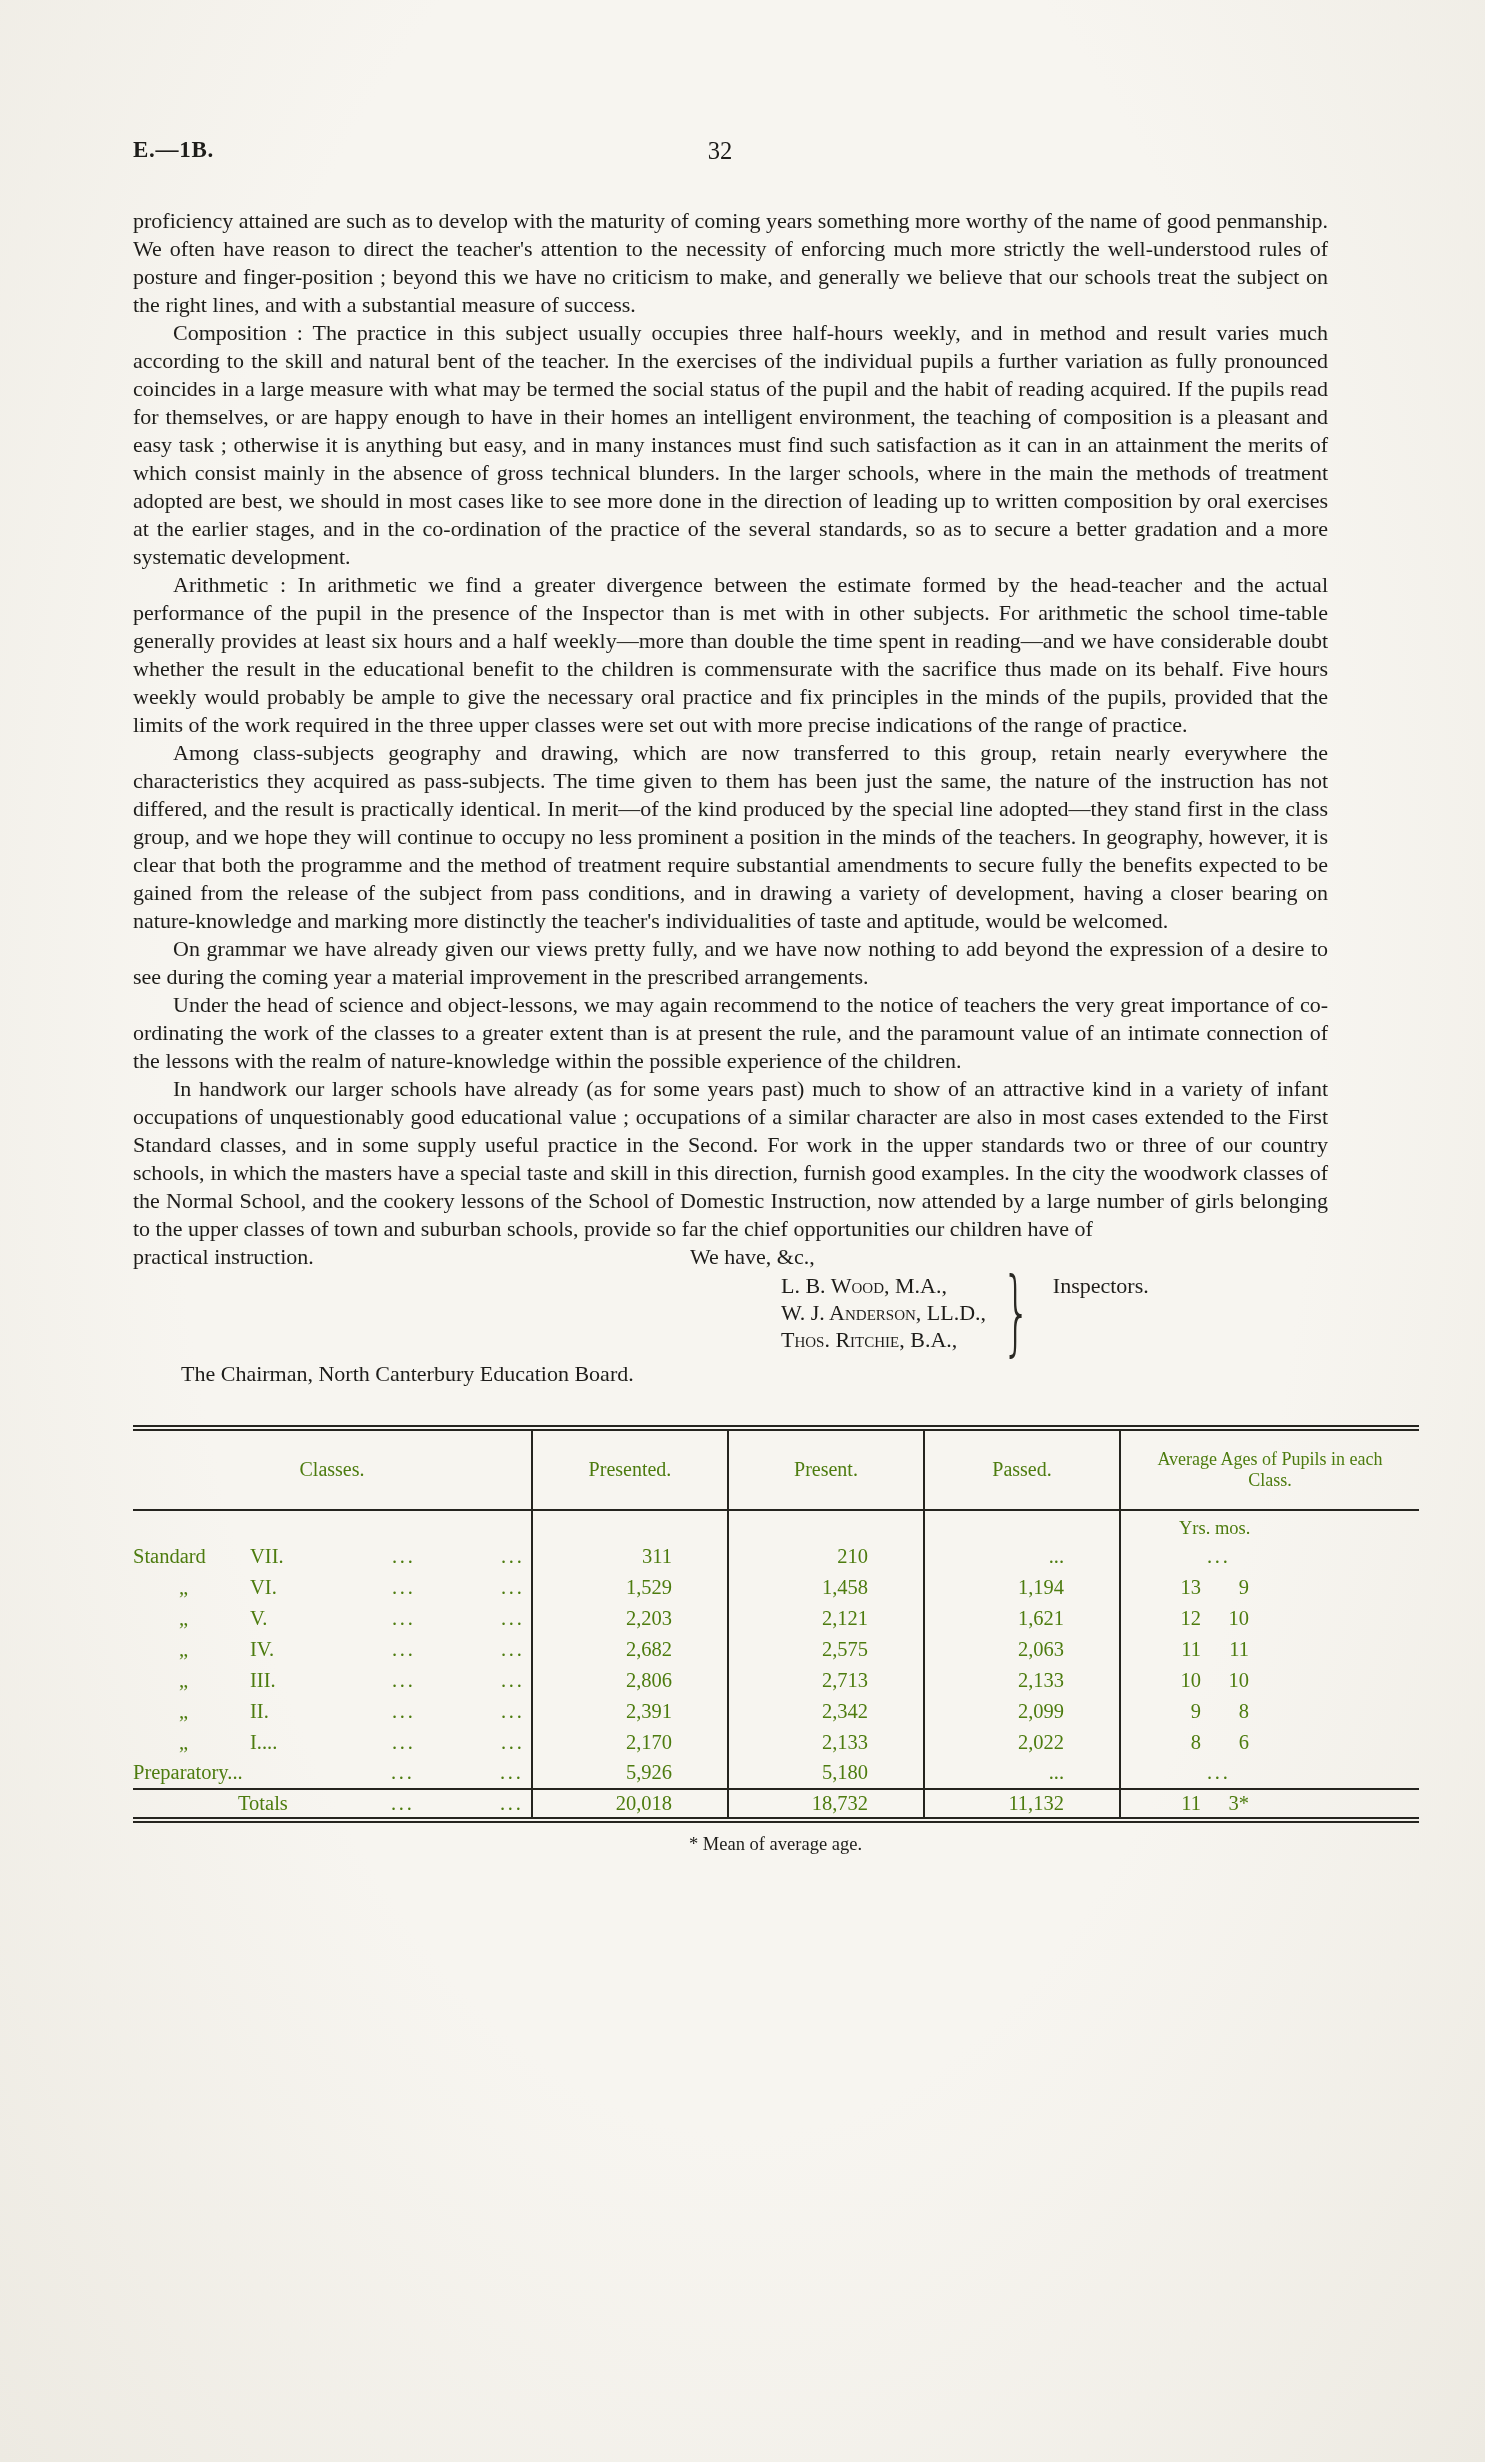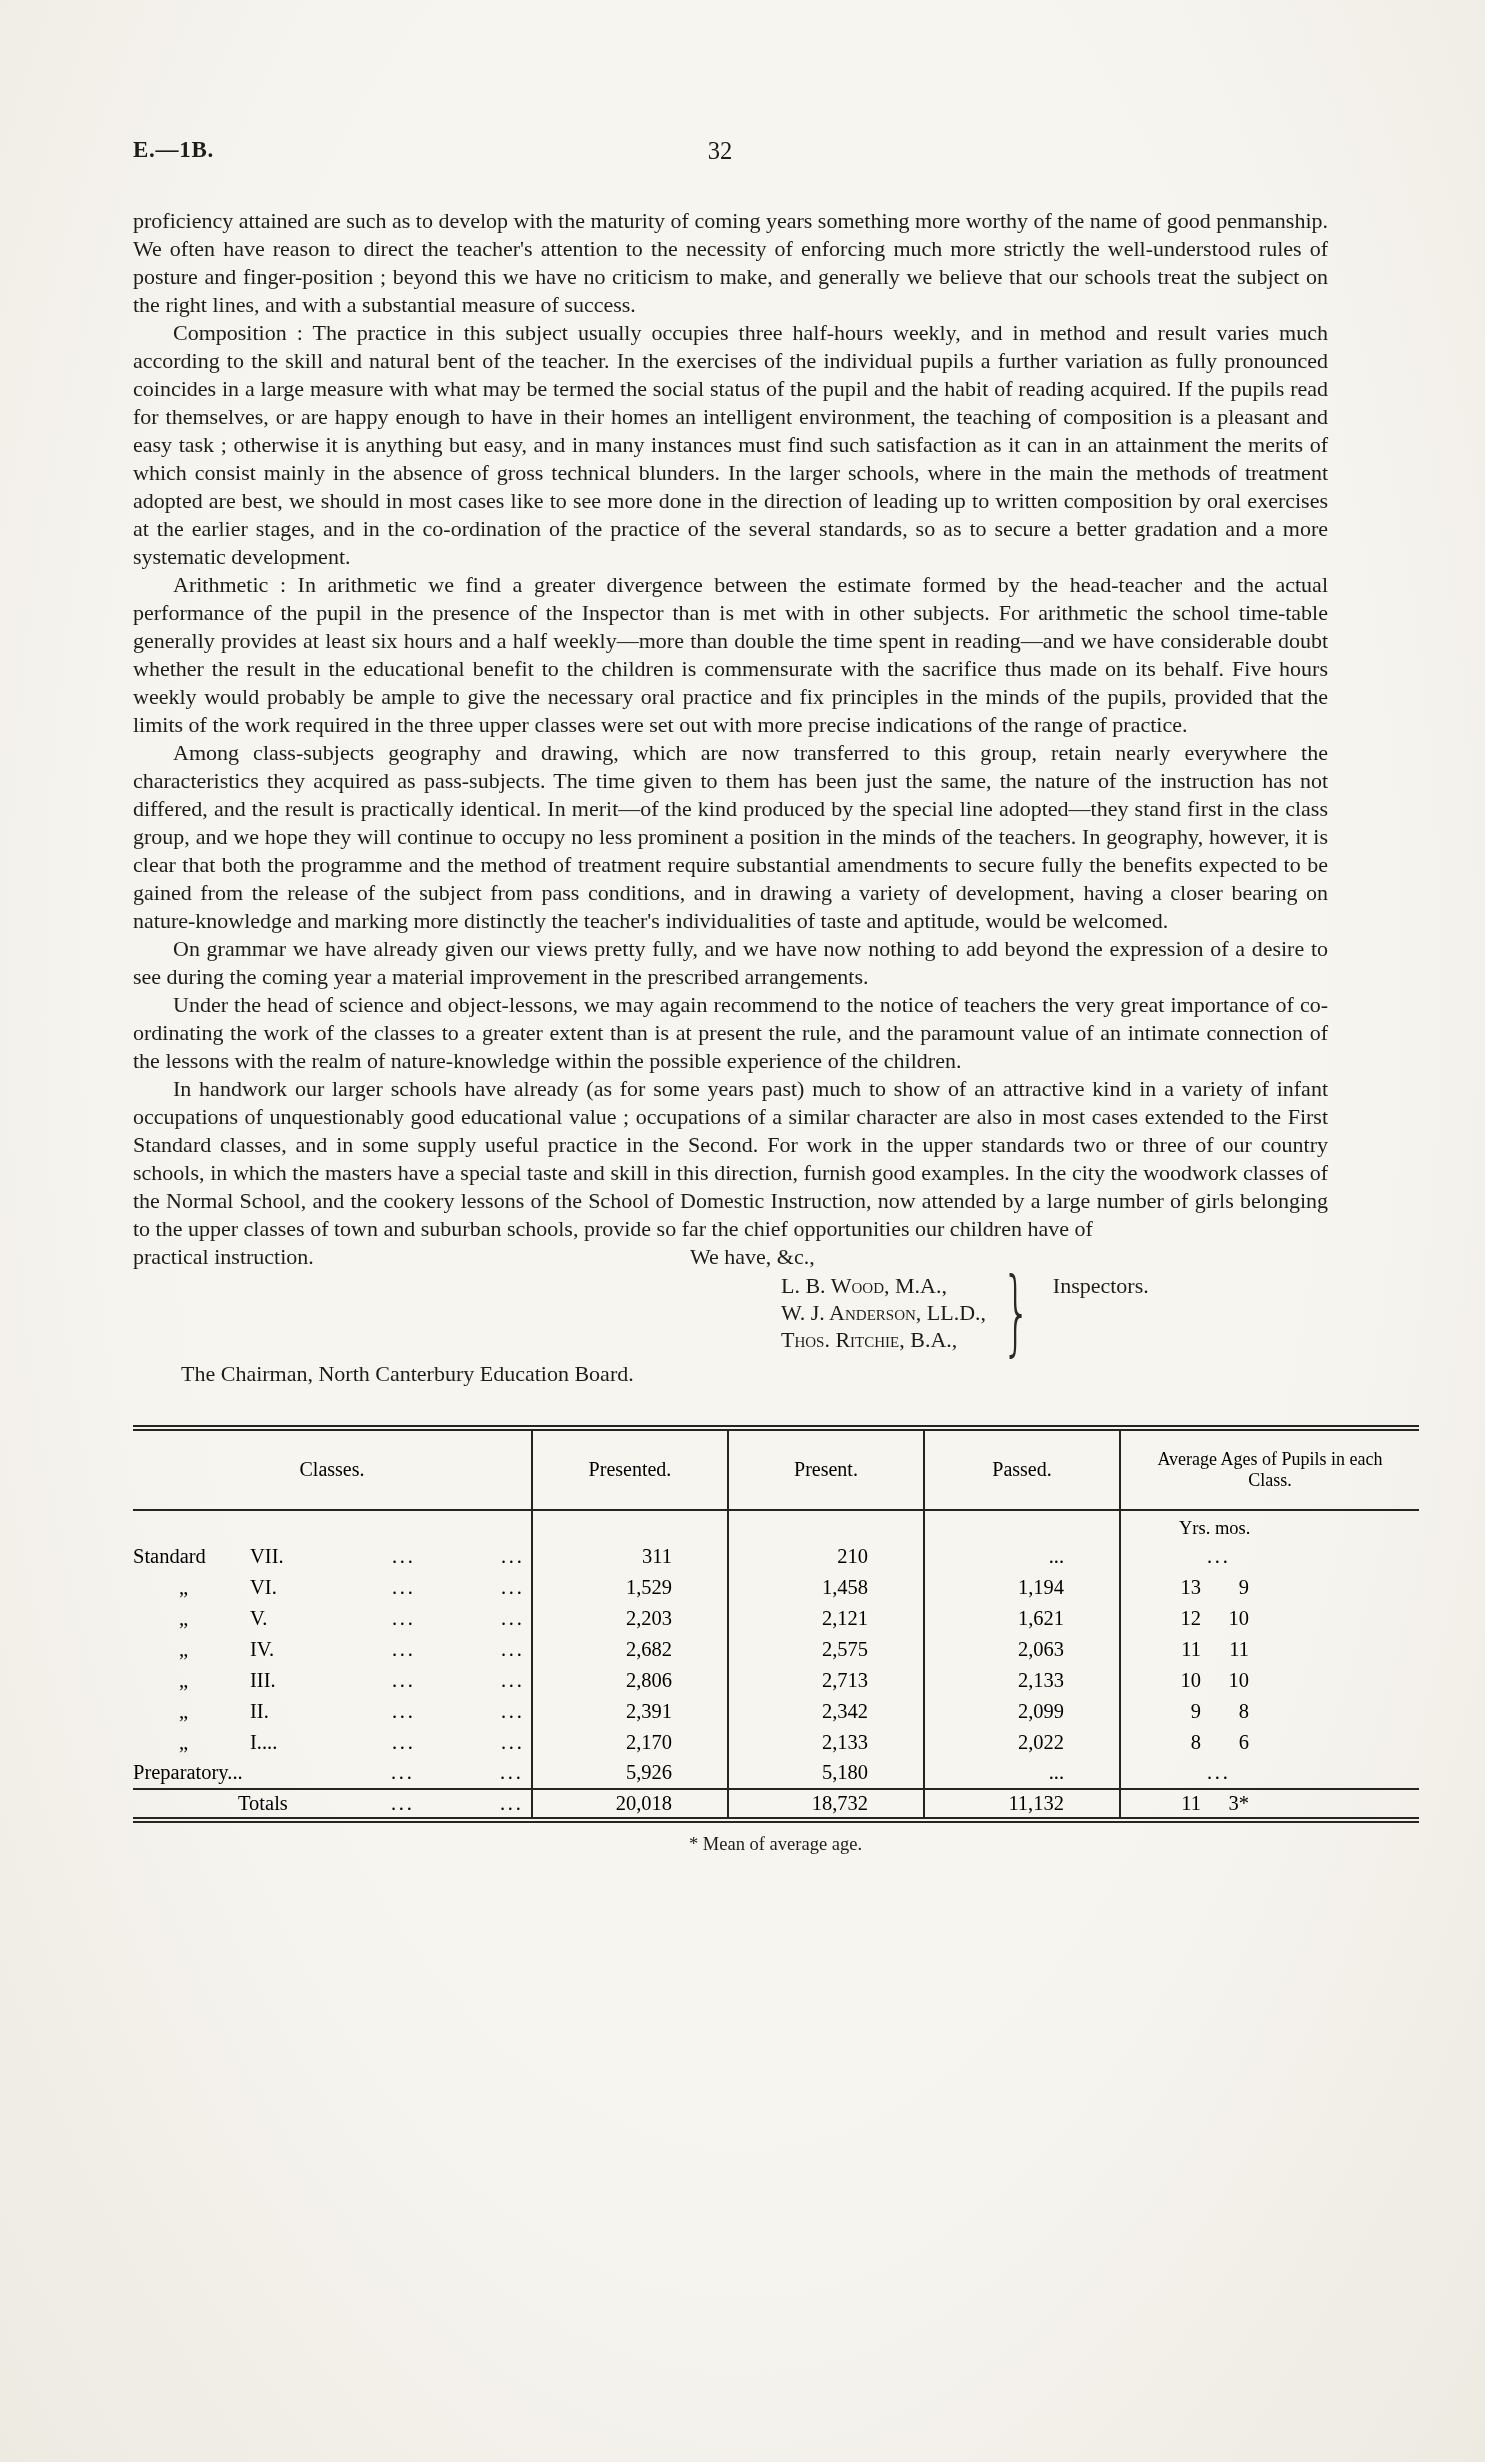--- a/index.html
+++ b/index.html
@@ -36,21 +36,21 @@
   }
   .inspectors { margin-left: 6.8px; white-space: nowrap; }
   .addressee { margin-left: 48px; margin-top: 5.5px; }
 
   
   .results {
     border-collapse: collapse; table-layout: fixed;
     width: 1285px; margin-top: 37px;
     border-top: 6.2px double #25241f;
     border-bottom: 6.2px double #25241f;
-    font-size: 20.5px; color: #000000;
+    font-size: 20.5px; color: #4d7c0f;
   }
   .results th, .results td { padding: 0; font-weight: 400; }
   .results th { border-bottom: 2.1px solid #25241f; height: 82px; vertical-align: middle; text-align: center; font-size: 20px; }
   .results th.c-age { font-size: 18px; line-height: 21px; padding: 14px 26px; }
   .results th + th, .results td + td { border-left: 2.1px solid #25241f; }
 
   .results tbody td { height: 31px; vertical-align: middle; }
   .units-row td { height: 33px; padding-top: 5.5px; }
   .units-cell { font-size: 18.5px; padding-left: 58px !important; }
 

